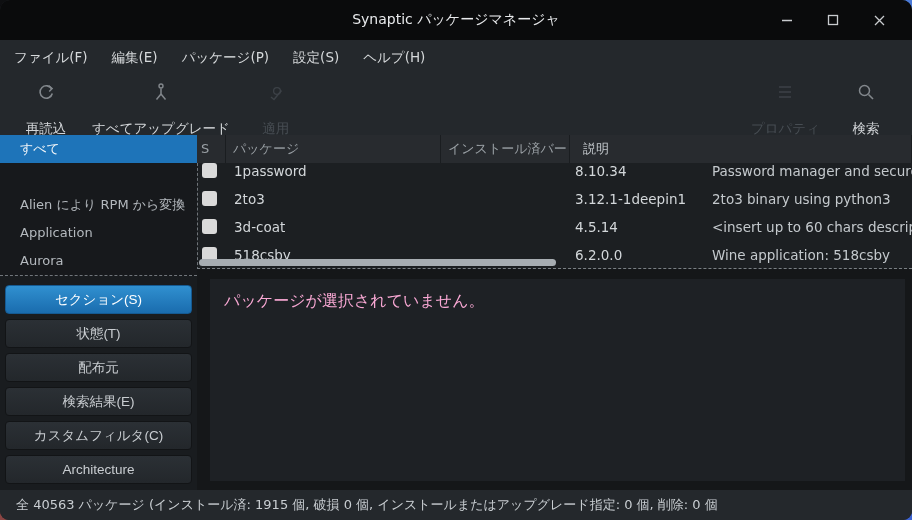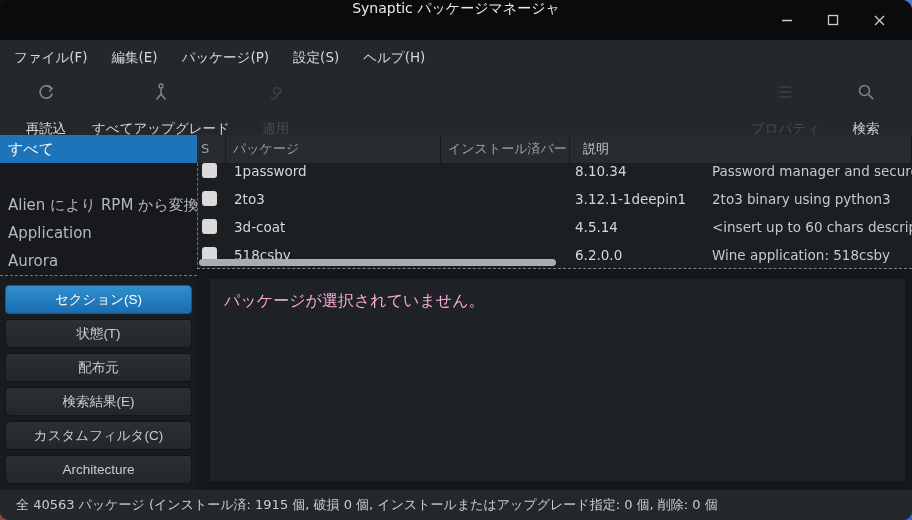--- a/index.html
+++ b/index.html
@@ -11,21 +11,21 @@
       radial-gradient(circle at 909px 3px,  #4a7ad8 0 12px, transparent 13px),
       radial-gradient(circle at 909px 517px,#3c63d2 0 12px, transparent 13px),
       #0e0f11;
   }
   .window{
     width:912px;height:520px;display:flex;flex-direction:column;
     border-radius:10px 10px 9px 9px;overflow:hidden;background:#24282c;
   }
   
   .titlebar{height:40px;flex:0 0 40px;background:#0a0b0c;position:relative;
-    display:flex;justify-content:center;}
+    display:flex;align-items:center;justify-content:center;}
   .title{color:#e8eaec;font-size:14px;}
   .win-controls{position:absolute;right:10px;top:0;height:40px;display:flex;align-items:center;}
   .win-btn{width:46px;height:40px;background:none;border:none;cursor:pointer;
     display:flex;align-items:center;justify-content:center;color:#c9cccf;padding:0;}
   .win-btn svg{display:block;}
   
   .menubar{height:34px;flex:0 0 34px;background:#24282c;display:flex;align-items:center;padding-left:2px;}
   .menu-item{color:#d6d9db;font-size:13.5px;padding:0 12px;line-height:34px;cursor:default;}
   
   .toolbar{height:61px;flex:0 0 61px;background:#24282c;display:flex;align-items:flex-start;padding:0 10px;}
@@ -34,21 +34,21 @@
   .tool-btn .tool-icon{height:22px;display:flex;align-items:center;justify-content:center;color:#82878c;}
   .tool-btn .tool-label{font-size:13.5px;color:#d3d6d9;white-space:nowrap;}
   .tool-btn.disabled{cursor:default;}
   .tool-btn.disabled .tool-icon{color:#3c4147;}
   .tool-btn.disabled .tool-label{color:#474d53;}
   .tool-btn.push-right{margin-left:auto;}
   
   .main{flex:1;display:flex;min-height:0;background:#151719;}
   .sidebar{flex:0 0 197px;width:197px;display:flex;flex-direction:column;background:#17191c;}
   .section-list{height:140px;flex:0 0 140px;border-bottom:1px dashed #71767b;display:flex;flex-direction:column;}
-  .section-item{height:28px;line-height:28px;padding-left:8px;font-size:15px;color:#b4b9be;
+  .section-item{height:28px;line-height:28px;padding-left:20px;font-size:13px;color:#b4b9be;
     white-space:nowrap;overflow:hidden;cursor:default;}
   .section-item.selected{background:#1e74b9;color:#f4f7f9;}
   .filter-buttons{flex:1;background:#191c1f;padding:9px 5px;display:flex;flex-direction:column;gap:5px;}
   .filter-btn{height:29px;flex:0 0 29px;border-radius:4px;border:1px solid #121416;
     background:linear-gradient(#2b3035,#23272b);color:#c9cdd1;font-size:13.5px;
     display:flex;align-items:center;justify-content:center;cursor:pointer;}
   .filter-btn.selected{background:linear-gradient(#3090d0,#1a6cae);border-color:#155a92;color:#ffffff;}
   
   .content{flex:1;display:flex;flex-direction:column;min-width:0;}
   .table-area{height:133px;flex:0 0 133px;position:relative;background:#1c1f22;

